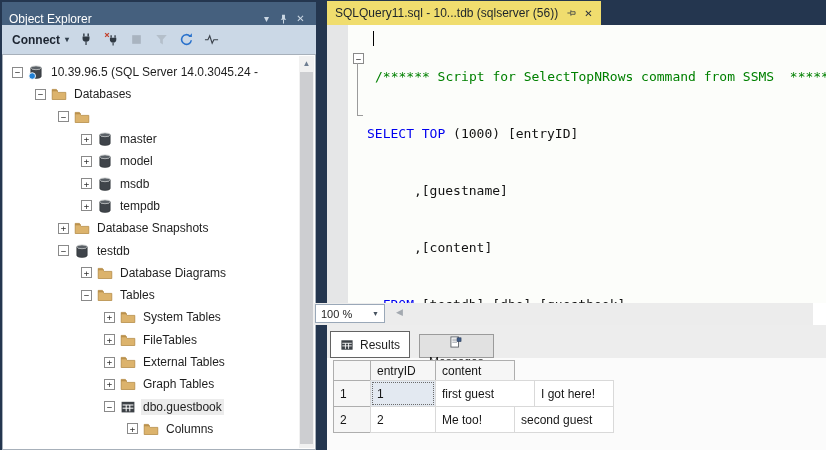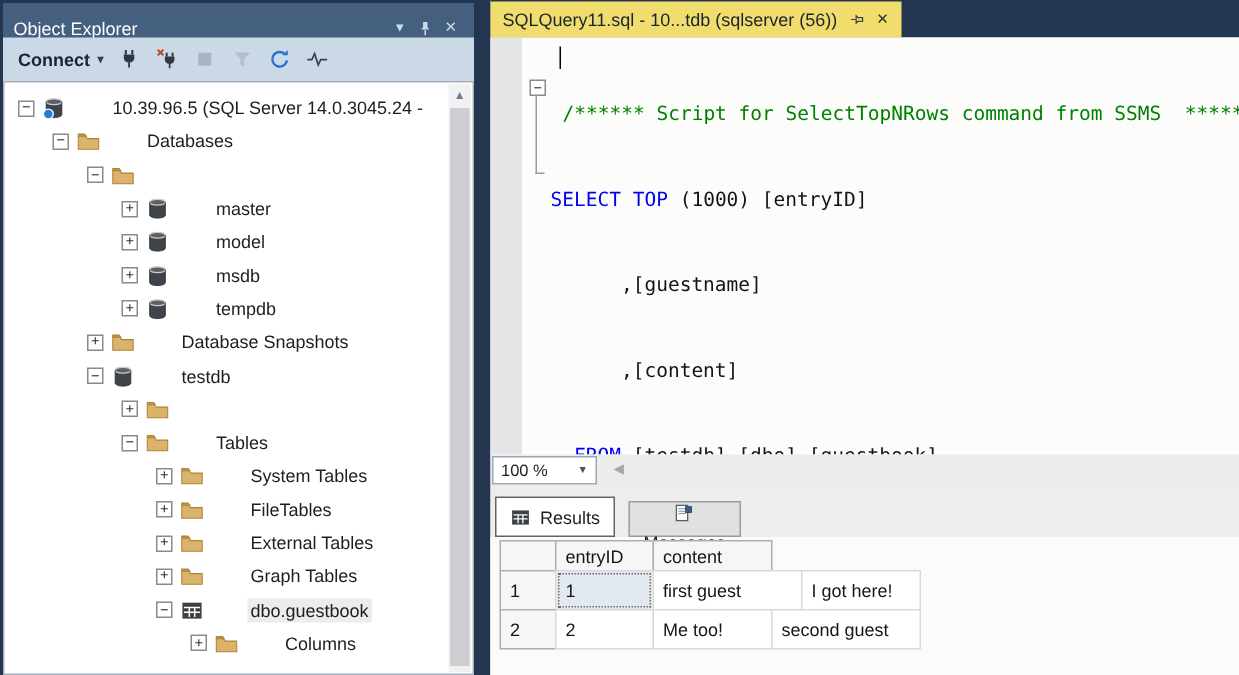--- a/index.html
+++ b/index.html
@@ -26,21 +26,21 @@
 
   .oe-tree{position:absolute;left:2px;top:54px;width:314px;height:396px;background:#fff;
            border:1px solid #a7b0ba;box-sizing:border-box;overflow:hidden;}
   .tree-rows{position:absolute;left:1px;top:6px;width:281px;overflow:hidden;}
   .tree-row{height:22.3px;display:flex;align-items:center;white-space:nowrap;overflow:hidden;}
   .expand-box{flex:none;width:9px;height:9px;border:1px solid #8a8a8a;background:#fff;
               display:inline-flex;align-items:center;justify-content:center;
               font:9px/8px "DejaVu Sans Mono",monospace;color:#333;margin-right:5px;}
   .tree-icon{flex:none;width:16px;height:16px;margin-right:5px;}
   .tree-icon svg{width:16px;height:16px;display:block;}
-  .tree-label{font-size:12px;padding:1px 2px;margin-left:24px;}
+  .tree-label{font-size:12px;padding:1px 2px;}
   .tree-row.selected .tree-label{background:#ececec;}
   .vscroll{position:absolute;right:1px;top:1px;bottom:1px;width:15px;background:#f1f1f1;}
   .vs-up{height:15px;display:flex;align-items:center;justify-content:center;font-size:8px;color:#6e7e92;}
   .vs-thumb{position:absolute;left:1px;right:1px;top:16px;height:372px;background:#cdced1;}
 
   
   .doc-tab{position:absolute;left:0;top:1px;height:24px;background:#f0dd6e;display:flex;
            align-items:center;gap:7px;padding:0 8px;color:#1c232b;font-size:12px;}
   .doc-tab .pin svg{width:12px;height:12px;display:block;}
   .doc-tab .close{font-size:10px;color:#2a313a;}
@@ -55,21 +55,21 @@
   .cl{height:19px;}
   .cl1{padding-left:8px;}
   .outline-box{position:absolute;left:26px;top:28px;width:9px;height:9px;border:1px solid #8a8a8a;
                background:#fff;display:flex;align-items:center;justify-content:center;
                font:9px/8px "DejaVu Sans Mono",monospace;color:#333;}
   .outline-line{position:absolute;left:30px;top:38px;width:5px;height:52px;
                 border-left:1px solid #9b9b9b;border-bottom:1px solid #9b9b9b;}
   .caret{position:absolute;left:46px;top:6px;width:1px;height:15px;background:#000;}
 
   
-  .hrow{position:absolute;left:327px;top:303px;width:499px;height:22px;background:#ececec;}
+  .hrow{position:absolute;left:314px;top:303px;width:499px;height:22px;background:#ececec;}
   .zoom-combo{position:absolute;left:1px;top:1px;width:70px;height:19px;background:#fff;
               border:1px solid #9aa8b8;box-sizing:border-box;display:flex;align-items:center;
               padding:0 5px;font-size:11px;color:#1e1e1e;}
   .zoom-combo .arr{margin-left:auto;font-size:7px;color:#46525f;}
   .hs-left{position:absolute;left:82px;top:4px;font-size:9px;color:#a3a9b0;}
 
   
   .results{position:absolute;left:327px;top:325px;width:499px;height:125px;background:#ededed;}
   .grid-bg{position:absolute;left:0;top:33px;right:0;bottom:0;background:#fbfbfb;}
   .rtab{position:absolute;display:flex;align-items:center;gap:6px;padding:0 9px;font-size:12px;
@@ -267,20 +267,21 @@
           <span class="tree-label">testdb</span>
         </div>
         <div class="tree-row" style="padding-left: 77px;">
           <span class="expand-box">+</span>
           <span class="tree-icon">
             <svg viewBox="0 0 16 16">
               <path d="M1.2 4.8V3.4h4.2l1.1 1.4z" fill="#c89c53" stroke="#ad8339" stroke-width=".7"></path>
               <path d="M1.2 13.5V4.8h4.7l1.3 1.6h7.6v7.1z" fill="#dcb36c" stroke="#ad8339" stroke-width=".7"></path>
             </svg>
           </span>
+          <span class="tree-label">Database Diagrams</span>
         </div>
         <div class="tree-row" style="padding-left: 77px;">
           <span class="expand-box">−</span>
           <span class="tree-icon">
             <svg viewBox="0 0 16 16">
               <path d="M1.2 4.8V3.4h4.2l1.1 1.4z" fill="#c89c53" stroke="#ad8339" stroke-width=".7"></path>
               <path d="M1.2 13.5V4.8h4.7l1.3 1.6h7.6v7.1z" fill="#dcb36c" stroke="#ad8339" stroke-width=".7"></path>
             </svg>
           </span>
           <span class="tree-label">Tables</span>

